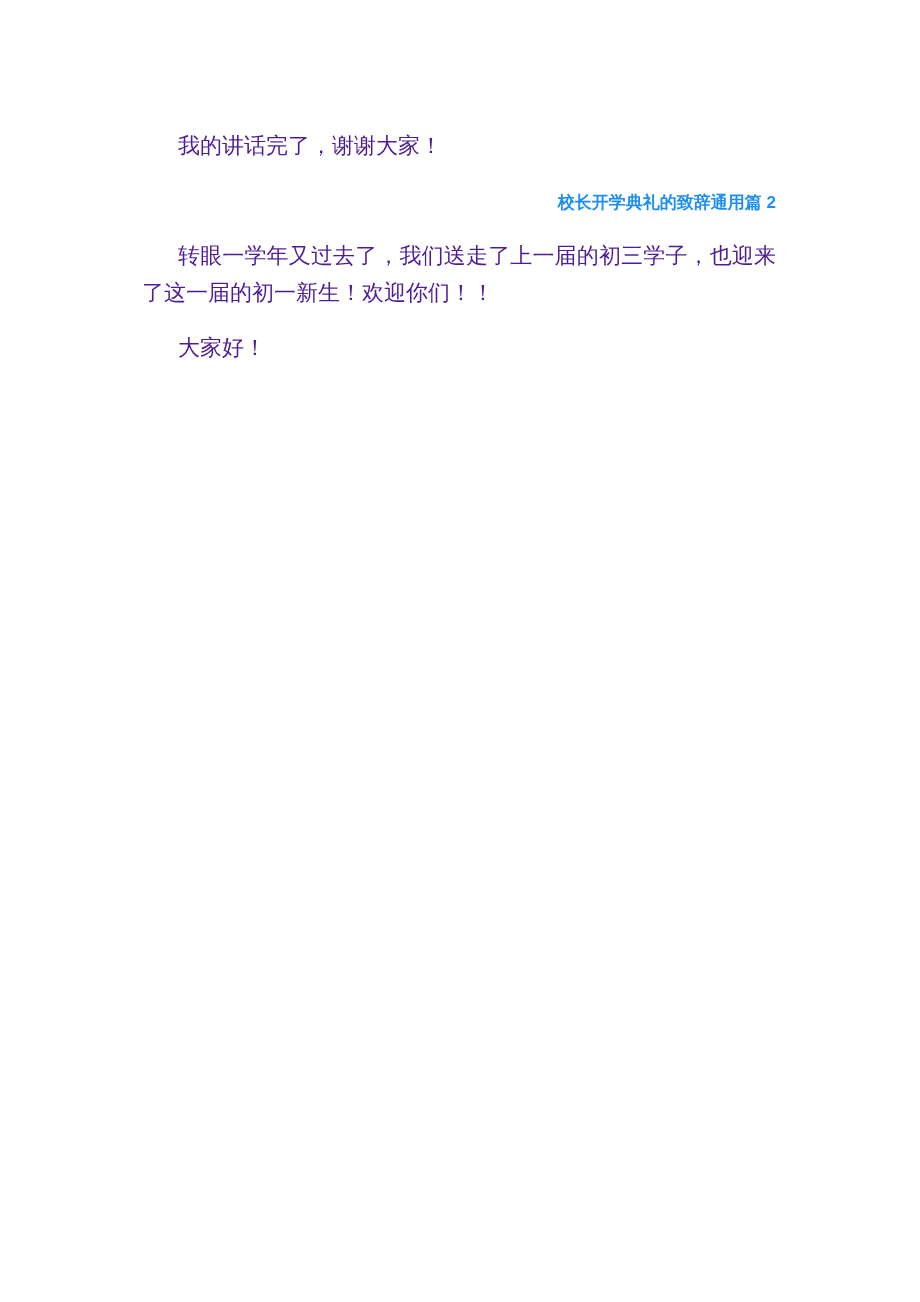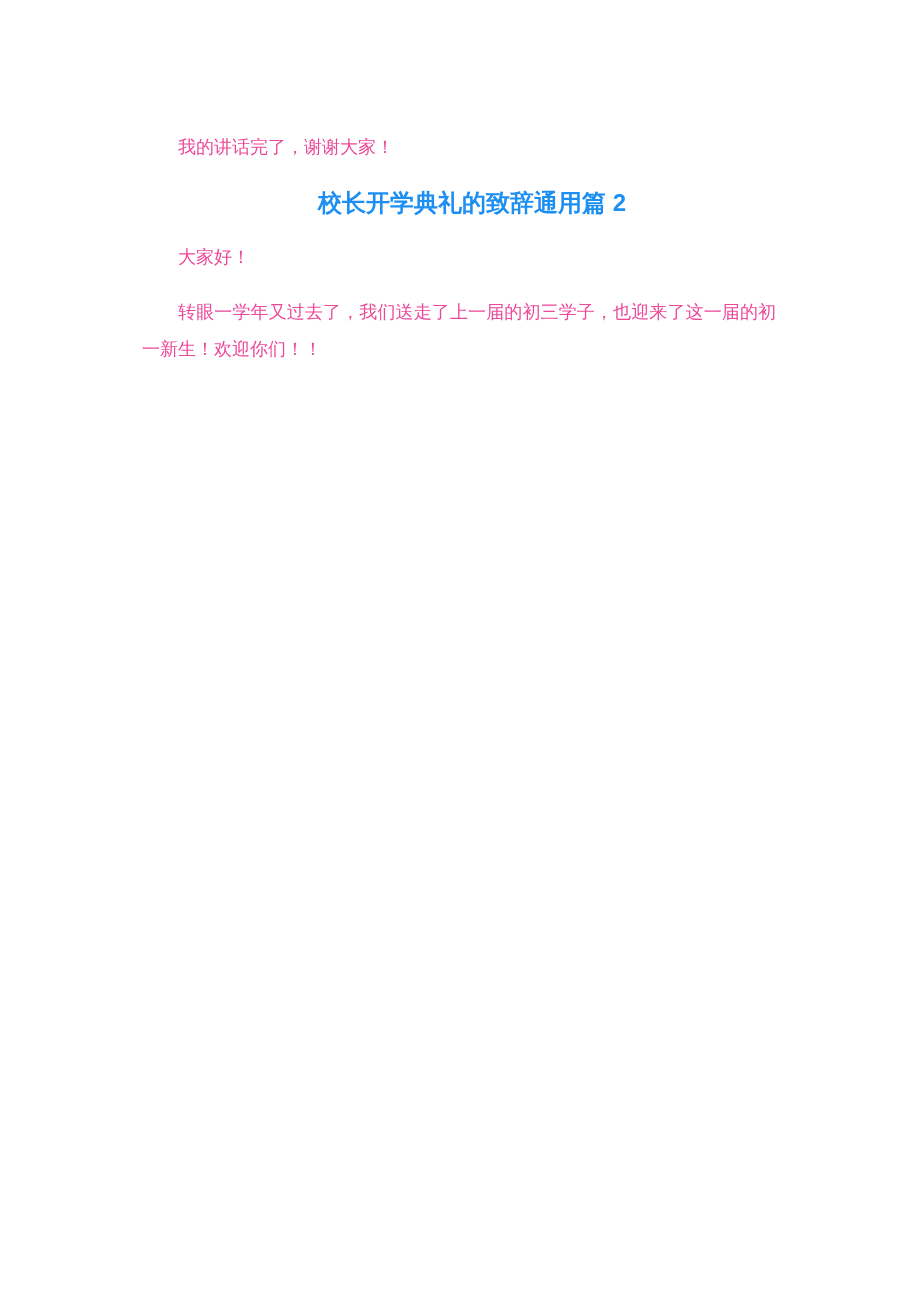--- a/index.html
+++ b/index.html
@@ -12,37 +12,37 @@
     height: 1302px;
     overflow: hidden;
     font-family: "Liberation Serif", "DejaVu Serif", serif;
   }
   .doc {
     padding: 129px 144px 0 142px;
     width: 634px;
   }
   .doc p {
     margin: 0 0 18px 0;
-    font-size: 18px;
+    font-size: 22px;
     line-height: 37px;
-    color: #ec4899;
+    color: #4c1d95;
     text-indent: 36px;
     text-align: justify;
-    font-family: Liberation Serif, serif;
+    font-family: Liberation Mono, monospace;
   }
   .doc p.heading {
     font-family: "Liberation Sans", "DejaVu Sans", sans-serif;
     font-weight: bold;
-    font-size: 24px;
+    font-size: 17px;
     color: #1e8ff2;
     text-indent: 26px;
-    text-align: center;
+    text-align: right;
   }
 </style>
 </head>
 <body>
 
 <div class="doc" id="doc">
     <p class="para">我的讲话完了，谢谢大家！</p>
     <p class="heading">校长开学典礼的致辞通用篇 2</p>
+    <p class="para">转眼一学年又过去了，我们送走了上一届的初三学子，也迎来了这一届的初一新生！欢迎你们！！</p>
     <p class="para">大家好！</p>
-    <p class="para">转眼一学年又过去了，我们送走了上一届的初三学子，也迎来了这一届的初一新生！欢迎你们！！</p>
   </div>
 
 </body></html>

